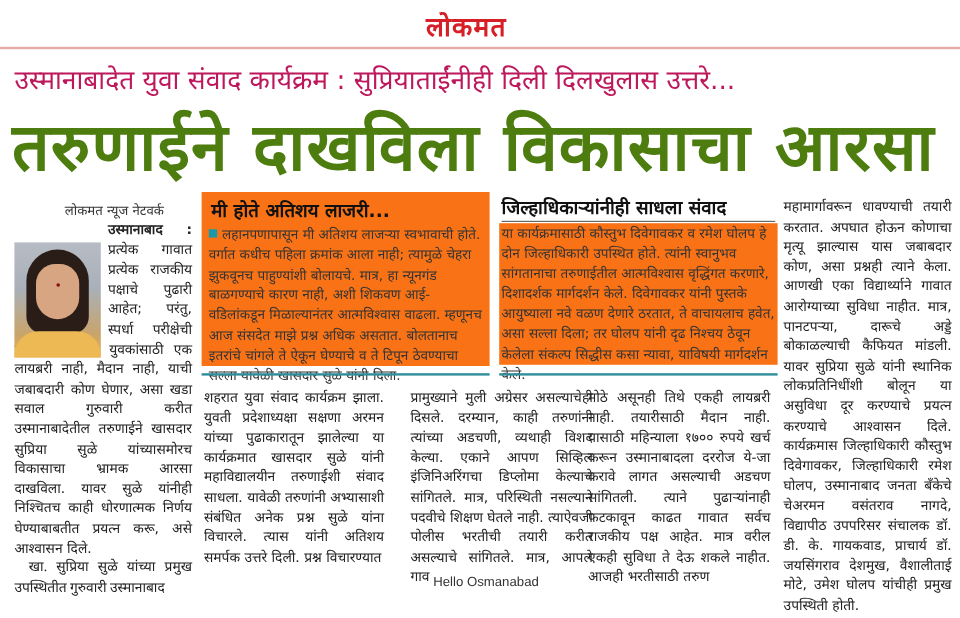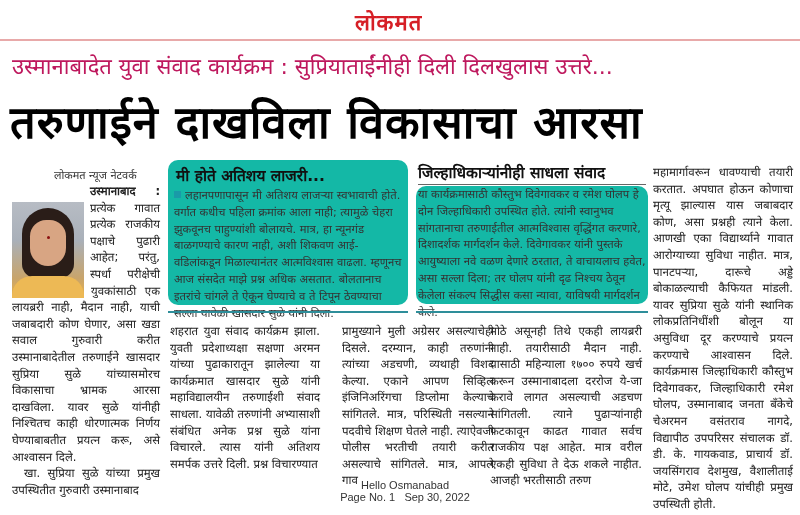--- a/index.html
+++ b/index.html
@@ -3,33 +3,33 @@
 <meta charset="utf-8">
 <style>
   html, body { margin:0; padding:0; background:#ffffff; }
   body { width:800px; height:515px; position:relative; overflow:hidden;
          font-family:"DejaVu Sans", sans-serif; color:#1a1a1a; }
   .masthead { position:absolute; left:0; top:0; width:784px; height:40px; }
   .logo { position:absolute; left:355px; top:6px; font-size:22px; font-weight:bold; color:#d61f26;
           font-family:"DejaVu Serif", serif; letter-spacing:1px; }
   .mast-rule { position:absolute; left:0; top:39px; width:800px; height:2px; background:#e8a9a9; }
   .kicker { position:absolute; left:12px; top:50px; font-size:22px; color:#be185d; white-space:nowrap; }
-  .headline { position:absolute; left:10px; top:93px; font-size:45px; font-weight:bold; color:#000000;
+  .headline { position:absolute; left:10px; top:93px; font-size:55px; font-weight:bold; color:#4d7c0f;
               white-space:nowrap; letter-spacing:1px; line-height:60px; }
   .col { position:absolute; font-size:11.5px; line-height:16.6px; text-align:justify; color:#222; }
   .col p { margin:0; }
   .byline { position:absolute; left:54px; top:167px; font-size:11px; color:#333; }
   .dateline { font-weight:bold; }
   .photo { position:absolute; left:12px; top:202px; width:72px; height:96px;
            background:linear-gradient(180deg,#b7bcc4 0%,#a9b0b9 40%,#c9a46a 80%,#e8b24a 100%); overflow:hidden; }
   .photo .hair { position:absolute; left:10px; top:6px; width:52px; height:70px; border-radius:26px 26px 14px 14px; background:#2a1d18; }
   .photo .face { position:absolute; left:18px; top:18px; width:36px; height:46px; border-radius:18px 18px 20px 20px; background:#d8a583; }
   .photo .shirt { position:absolute; left:0; top:74px; width:72px; height:22px; background:#edb955; border-radius:20px 20px 0 0; }
   .photo .bindi { position:absolute; left:35px; top:34px; width:3px; height:3px; border-radius:50%; background:#8b1010; }
-  .box { position:absolute; background:#14b8a6;border-radius:10px; }
+  .box { position:absolute; background:#f97316; }
   .box-title { position:absolute; font-size:15.5px; font-weight:bold; color:#111; white-space:nowrap; }
   .box-text { position:absolute; font-size:11.3px; line-height:16.8px; color:#333; }
   .bullet { display:inline-block; width:7px; height:7px; background:#1a9aa8; margin-right:4px; vertical-align:1px; }
   .teal-rule { position:absolute; height:2px; background:#2e8e9a; }
   .title-rule { position:absolute; height:1px; background:#666; }
   .footer { position:absolute; left:330px; top:480px; width:150px; text-align:center;
             font-family:"Liberation Sans", sans-serif; font-size:11px; line-height:11.5px; color:#333; }
 </style>
 </head>
 <body>
@@ -44,21 +44,21 @@
 
 <div class="byline">लोकमत न्यूज नेटवर्क</div>
 <div class="col" style="left:12px; top:183px; width:148px;">
   <div class="photo" style="position:relative; left:0; top:19px; float:left; margin:0 6px 2px 0;">
     <div class="hair"></div>
       <div class="face"></div>
       <div class="bindi"></div>
       <div class="shirt"></div>
   </div>
   <p><span class="dateline">उस्मानाबाद :</span> <span>प्रत्येक गावात प्रत्येक राजकीय पक्षाचे पुढारी आहेत; परंतु, स्पर्धा परीक्षेची तयारी करणाऱ्या युवकांसाठी एक लायब्ररी नाही, मैदान नाही, याची जबाबदारी कोण घेणार, असा खडा सवाल गुरुवारी करीत उस्मानाबादेतील तरुणाईने खासदार सुप्रिया सुळे यांच्यासमोरच विकासाचा भ्रामक आरसा दाखविला. यावर सुळे यांनीही निश्चितच काही धोरणात्मक निर्णय घेण्याबाबतीत प्रयत्न करू, असे आश्वासन दिले.</span></p>
-  <p style="text-indent:12px;">खा. सुप्रिया सुळे यांच्या प्रमुख उपस्थितीत गुरुवारी उस्मानाबाद</p>
+  <p style="text-indent:12px;font-family:Liberation Serif, serif;">खा. सुप्रिया सुळे यांच्या प्रमुख उपस्थितीत गुरुवारी उस्मानाबाद</p>
 </div>
 
 <div class="box" style="left:168px; top:160px; width:240px; height:145px;">
   <div class="box-title" style="left:8px; top:4px;">मी होते अतिशय लाजरी...</div>
   <div class="box-text" style="left:6px; top:28px; width:230px;">
     <span class="bullet"></span><span>लहानपणापासून मी अतिशय लाजऱ्या स्वभावाची होते. वर्गात कधीच पहिला क्रमांक आला नाही; त्यामुळे चेहरा झुकवूनच पाहुण्यांशी बोलायचे. मात्र, हा न्यूनगंड बाळगण्याचे कारण नाही, अशी शिकवण आई-वडिलांकडून मिळाल्यानंतर आत्मविश्वास वाढला. म्हणूनच आज संसदेत माझे प्रश्न अधिक असतात. बोलतानाच इतरांचे चांगले ते ऐकून घेण्याचे व ते टिपून ठेवण्याचा सल्ला यावेळी खासदार सुळे यांनी दिला.</span>
   </div>
 </div>
 <div class="teal-rule" style="left:168px; top:311px; width:240px;"></div>
 
@@ -70,14 +70,13 @@
 <div class="teal-rule" style="left:416px; top:311px; width:232px;"></div>
 
 <div class="col" style="left:170px; top:323px; width:150px;">शहरात युवा संवाद कार्यक्रम झाला. युवती प्रदेशाध्यक्षा सक्षणा अरमन यांच्या पुढाकारातून झालेल्या या कार्यक्रमात खासदार सुळे यांनी महाविद्यालयीन तरुणाईशी संवाद साधला. यावेळी तरुणांनी अभ्यासाशी संबंधित अनेक प्रश्न सुळे यांना विचारले. त्यास यांनी अतिशय समर्पक उत्तरे दिली. प्रश्न विचारण्यात</div>
 <div class="col" style="left:342px; top:323px; width:152px;">प्रामुख्याने मुली अग्रेसर असल्याचेही दिसले. दरम्यान, काही तरुणांनी त्यांच्या अडचणी, व्यथाही विशद केल्या. एकाने आपण सिव्हिल इंजिनिअरिंगचा डिप्लोमा केल्याचे सांगितले. मात्र, परिस्थिती नसल्याने पदवीचे शिक्षण घेतले नाही. त्याऐवजी पोलीस भरतीची तयारी करीत असल्याचे सांगितले. मात्र, आपले गाव</div>
 <div class="col" style="left:490px; top:323px; width:152px;">मोठे असूनही तिथे एकही लायब्ररी नाही. तयारीसाठी मैदान नाही. यासाठी महिन्याला १७०० रुपये खर्च करून उस्मानाबादला दररोज ये-जा करावे लागत असल्याची अडचण सांगितली. त्याने पुढाऱ्यांनाही फटकावून काढत गावात सर्वच राजकीय पक्ष आहेत. मात्र वरील एकही सुविधा ते देऊ शकले नाहीत. आजही भरतीसाठी तरुण</div>
 
 <div class="col" style="left:653px; top:164px; width:140px;">महामार्गावरून धावण्याची तयारी करतात. अपघात होऊन कोणाचा मृत्यू झाल्यास यास जबाबदार कोण, असा प्रश्नही त्याने केला. आणखी एका विद्यार्थ्याने गावात आरोग्याच्या सुविधा नाहीत. मात्र, पानटपऱ्या, दारूचे अड्डे बोकाळल्याची कैफियत मांडली. यावर सुप्रिया सुळे यांनी स्थानिक लोकप्रतिनिधींशी बोलून या असुविधा दूर करण्याचे प्रयत्न करण्याचे आश्वासन दिले. कार्यक्रमास जिल्हाधिकारी कौस्तुभ दिवेगावकर, जिल्हाधिकारी रमेश घोलप, उस्मानाबाद जनता बँकेचे चेअरमन वसंतराव नागदे, विद्यापीठ उपपरिसर संचालक डॉ. डी. के. गायकवाड, प्राचार्य डॉ. जयसिंगराव देशमुख, वैशालीताई मोटे, उमेश घोलप यांचीही प्रमुख उपस्थिती होती.</div>
 
 <div class="footer">
   <div>Hello Osmanabad</div>
-  <div><span>Page No. 1</span>&nbsp;&nbsp;&nbsp;<span>Sep 30, 2022</span></div>
 </div>
 
 </body></html>

